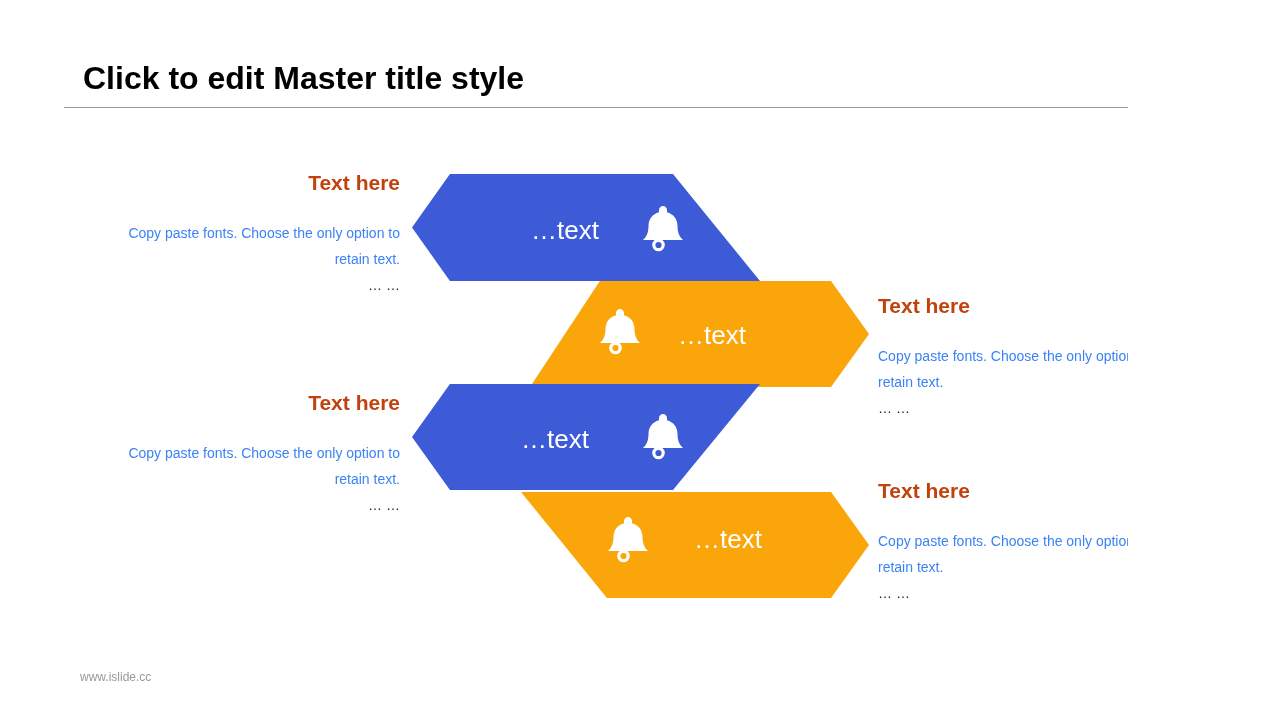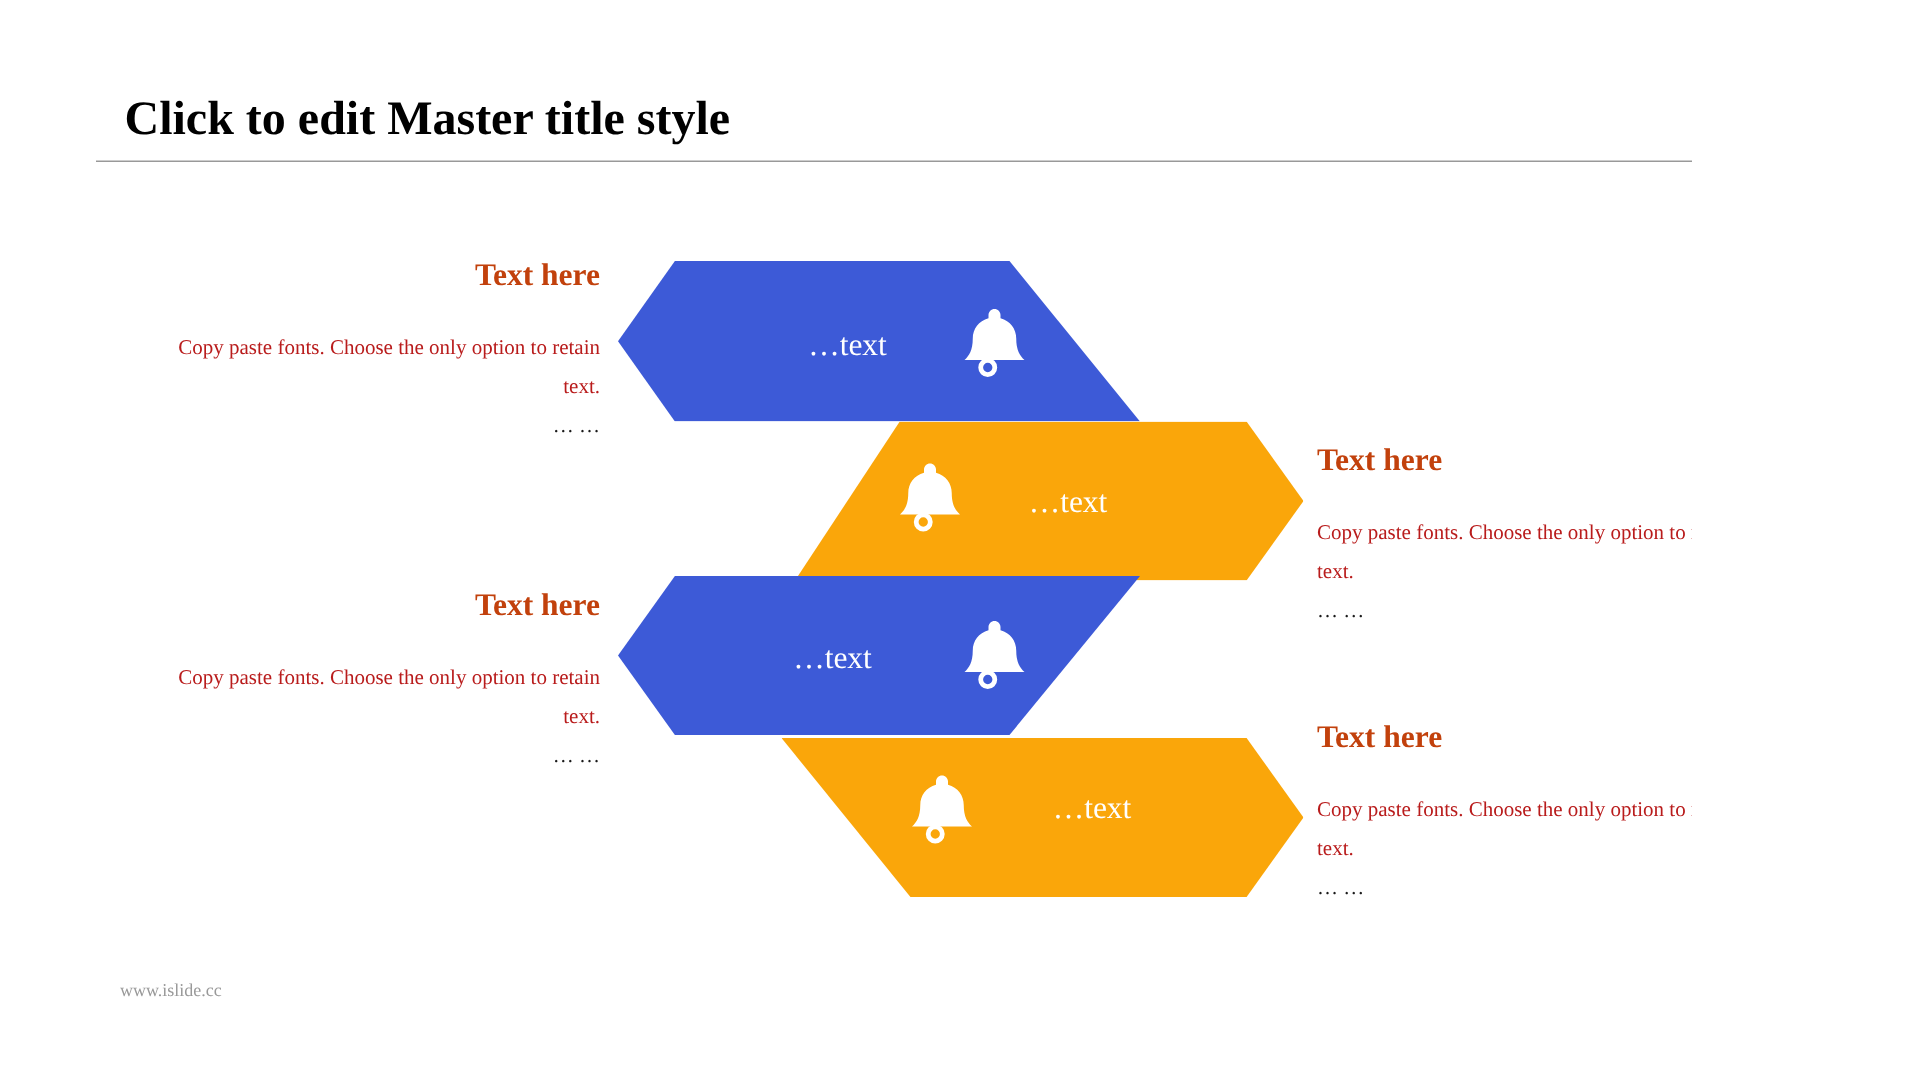--- a/index.html
+++ b/index.html
@@ -7,21 +7,20 @@
     padding: 0;
     background: #ffffff;
     font-family: "Liberation Sans", sans-serif;
   }
   .slide {
     position: relative;
     width: 1128px;
     height: 720px;
     background: #ffffff;
     overflow: hidden;
-    font-family: Liberation Serif, serif;
   }
 
   
   .title {
     position: absolute;
     left: 83px;
     top: 60px;
     margin: 0;
     font-size: 32px;
     font-weight: 700;
@@ -56,21 +55,21 @@
     z-index: 3;
   }
   .arrow-4 {
     left: 521px; top: 492px; width: 348px; height: 106px;
     clip-path: polygon(0% 0%, 89.1% 0%, 100% 50%, 89.1% 100%, 24.7% 100%);
     z-index: 4;
   }
   .arrow-label {
     position: absolute;
     transform: translate(-50%, -50%);
-    font-size: 21px;
+    font-size: 26px;
     color: #ffffff;
     white-space: nowrap;
   }
   .bell {
     position: absolute;
     transform: translate(-50%, -50%);
   }
   .arrow-1 .arrow-label { left: 153px; top: 56px; }
   .arrow-1 .bell        { left: 251px; top: 55px; }
   .arrow-2 .arrow-label { left: 182px; top: 54px; }
@@ -93,34 +92,34 @@
   .tb-4 { left: 878px; top: 478px; }
   .tb-heading {
     font-size: 21px;
     font-weight: 700;
     color: #c2410c;
     line-height: 26px;
     margin: 0 0 24px 0;
   }
   .tb-body {
     font-size: 14px;
-    color: #b91c1c;
+    color: #3b82f6;
     line-height: 26px;
   }
   .tb-ellipsis {
     font-size: 14px;
     color: #1a1a1a;
     line-height: 26px;
   }
 
   
   .footer-url {
     position: absolute;
     left: 80px;
-    top: 653px;
+    top: 670px;
     font-size: 12px;
     color: #999999;
   }
   .page-number {
     position: absolute;
     left: 1188px;
     top: 653px;
     font-size: 12px;
     color: #8c8c8c;
   }

